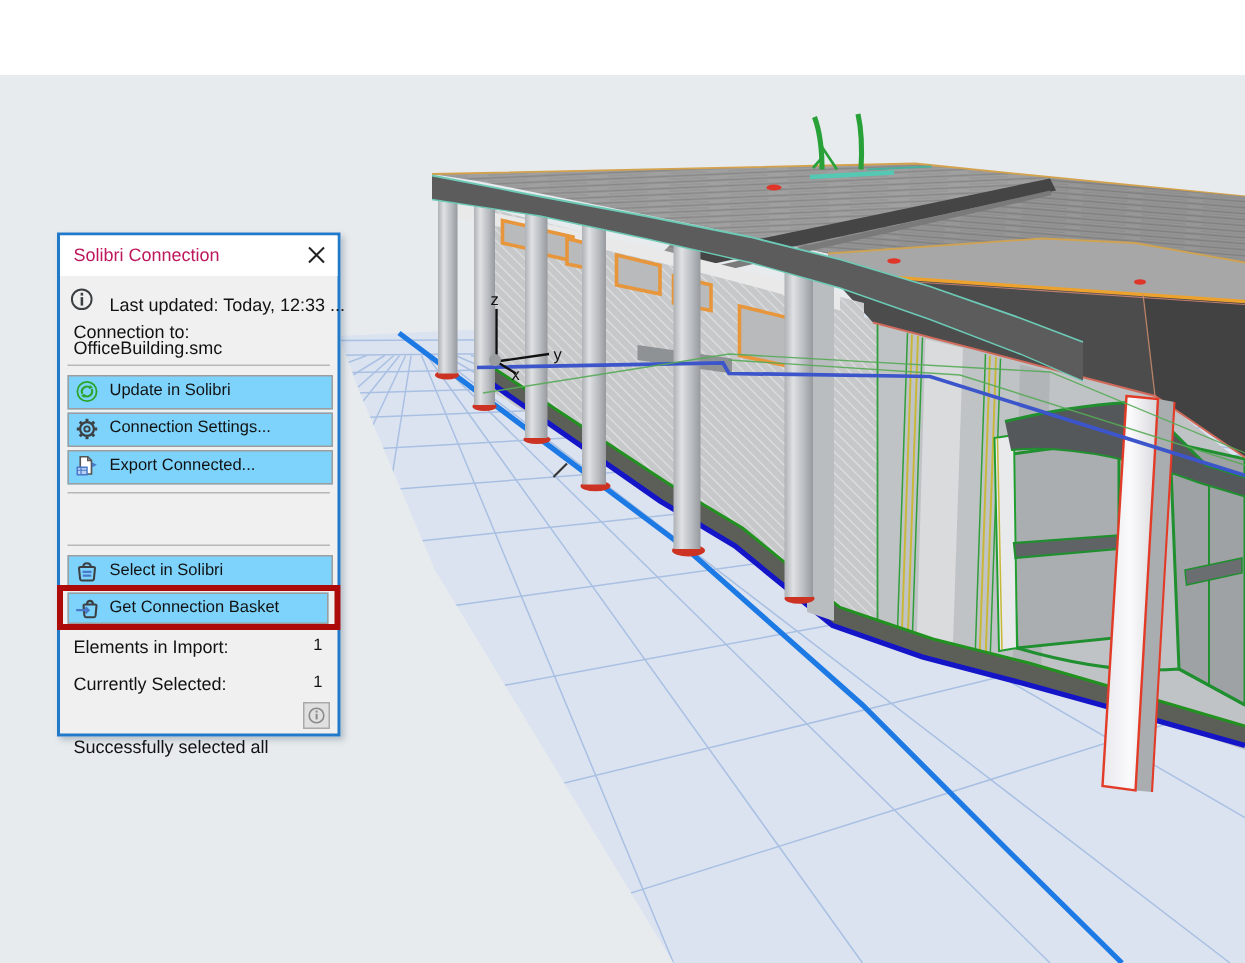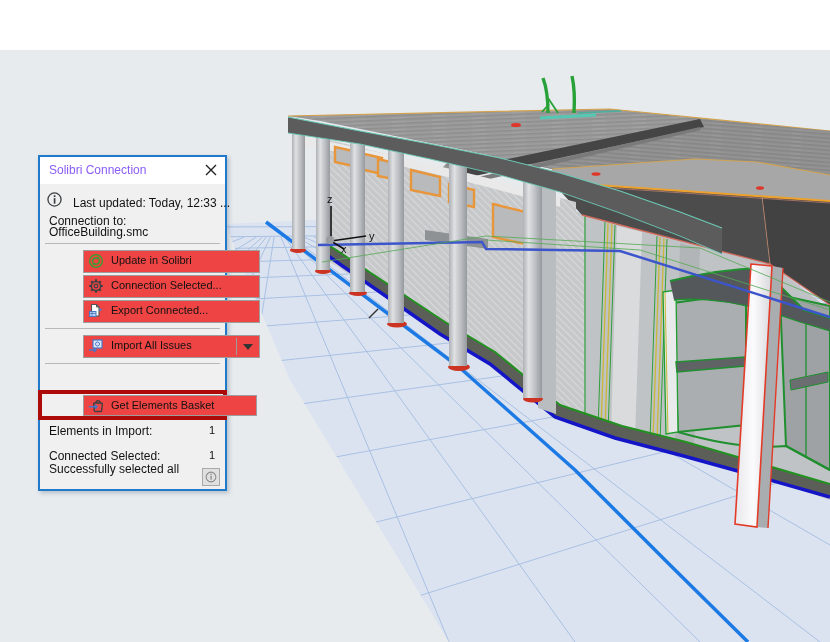--- a/index.html
+++ b/index.html
@@ -4,23 +4,23 @@
 <style>
   html,body{margin:0;padding:0;}
   body{width:830px;height:642px;position:relative;overflow:hidden;
        font-family:"Liberation Sans", sans-serif;background:#e7ebee;}
   #topbar{position:absolute;left:0;top:0;width:830px;height:50px;background:#ffffff;}
   #scene{position:absolute;left:0;top:0;}
   
   #pal{position:absolute;left:38px;top:155px;width:185px;height:332px;
        background:#f0f0f0;border:2px solid #2179c9;box-shadow:2px 2px 4px rgba(90,110,130,.35);}
   #pal .title{position:absolute;left:0;top:0;width:100%;height:27px;background:#ffffff;}
-  #pal .title span{position:absolute;left:9px;top:6px;font-size:12px;color:#8b5cf6;}
-  #pal .btn{position:absolute;left:5px;width:175px;height:21px;background:#ef4444;
-            border:1px solid #9d9d9d;font-size:11px;color:#121212;margin-left:38px;}
+  #pal .title span{position:absolute;left:9px;top:6px;font-size:12px;color:#be185d;}
+  #pal .btn{position:absolute;left:5px;width:175px;height:21px;background:#7dd3fc;
+            border:1px solid #9d9d9d;font-size:11px;color:#121212;}
   #pal .btn .lb{position:absolute;left:27px;top:3px;white-space:nowrap;}
   #pal .ic{position:absolute;left:4px;top:2px;width:16px;height:16px;}
   .lab{position:absolute;left:9px;font-size:12px;color:#121212;white-space:nowrap;}
   .val{position:absolute;right:10px;font-size:11px;color:#121212;}
   .sep{position:absolute;left:5px;width:175px;height:1px;background:#b8b8b8;}
 </style>
 </head>
 <body>
 <div id="topbar"></div>
 <svg id="scene" width="830" height="642" viewBox="0 0 830 642">
@@ -266,65 +266,62 @@
         <line x1="8" y1="1.2" x2="8" y2="3"></line>
           <line x1="8" y1="13" x2="8" y2="14.8"></line>
         <line x1="1.2" y1="8" x2="3" y2="8"></line>
           <line x1="13" y1="8" x2="14.8" y2="8"></line>
         <line x1="3.2" y1="3.2" x2="4.5" y2="4.5"></line>
           <line x1="11.5" y1="11.5" x2="12.8" y2="12.8"></line>
         <line x1="3.2" y1="12.8" x2="4.5" y2="11.5"></line>
           <line x1="11.5" y1="4.5" x2="12.8" y2="3.2"></line>
       </g>
     </svg>
-    <span class="lb">Connection Selected...</span>
+    <span class="lb">Connection Settings...</span>
   </div>
   <div class="btn" style="top:143px">
     <svg class="ic" viewBox="0 0 16 16">
       <path d="M3.5,1.5 L8.5,1.5 L11,4 L11,13 L3.5,13 Z" fill="#fff" stroke="#555" stroke-width="1.1"></path>
       <path d="M8.5,1.5 L8.5,4 L11,4" fill="none" stroke="#555" stroke-width="1"></path>
       <rect x="1.5" y="8.5" width="6.5" height="5" fill="#b8d0f2" stroke="#4a78c8" stroke-width="1"></rect>
       <line x1="1.5" y1="10.5" x2="8" y2="10.5" stroke="#4a78c8" stroke-width="0.8"></line>
       <line x1="4" y1="8.5" x2="4" y2="13.5" stroke="#4a78c8" stroke-width="0.8"></line>
       <path d="M11.2,5.2 L14.5,6.8 L11.2,8.6 Z" fill="#4a78c8"></path>
     </svg>
     <span class="lb">Export Connected...</span>
   </div>
   <div class="sep" style="top:171px"></div>
 
-  <div class="btn" style="top:178px">
-    <svg class="ic" viewBox="0 0 16 16">
-      <rect x="5" y="2" width="9" height="8" fill="#dce8f8" stroke="#4a78c8" stroke-width="1.2"></rect>
-      <circle cx="9.5" cy="6" r="2" fill="none" stroke="#4a78c8" stroke-width="1"></circle>
-      <path d="M1,12 L8,12 M6,10 L8,12 L6,14" fill="none" stroke="#4a78c8" stroke-width="1.4"></path>
-    </svg>
-    <span class="lb">Import All Issues</span>
-    <div style="position:absolute;right:22px;top:2px;width:1px;height:17px;background:#9d9d9d"></div>
-    <svg style="position:absolute;right:6px;top:8px" width="10" height="6" viewBox="0 0 10 6">
-      <path d="M0,0 L10,0 L5,6 Z" fill="#333"></path>
-    </svg>
-  </div>
   <div class="sep" style="top:206px"></div>
 
+  <div class="btn" style="top:213px">
+    <svg class="ic" viewBox="0 0 16 16">
+      <path d="M3.6,5 L12.4,5 Q13.4,5 13.3,6 L12.6,13 Q12.5,14 11.5,14 L4.5,14 Q3.5,14 3.4,13 L2.7,6 Q2.6,5 3.6,5 Z" fill="none" stroke="#3c4043" stroke-width="1.4"></path>
+      <path d="M5.5,5 C5.5,1.6 10.5,1.6 10.5,5" fill="none" stroke="#3c4043" stroke-width="1.4"></path>
+      <line x1="5" y1="8.3" x2="11" y2="8.3" stroke="#4a78c8" stroke-width="1.5"></line>
+      <line x1="5.2" y1="10.8" x2="10.8" y2="10.8" stroke="#4a78c8" stroke-width="1.5"></line>
+    </svg>
+    <span class="lb">Select in Solibri</span>
+  </div>
 
   <div style="position:absolute;left:-2px;top:233px;width:181px;height:22px;border:4px solid #ad0a0a;background:#f0f0f0"></div>
   <div class="btn" style="top:238px;left:5px;width:172px;height:19px">
     <svg class="ic" viewBox="0 0 16 16">
       <path d="M6.6,5 L13.4,5 Q14.4,5 14.3,6 L13.7,12.5 Q13.6,13.5 12.6,13.5 L7.4,13.5 Q6.4,13.5 6.3,12.5 L5.7,6 Q5.6,5 6.6,5 Z" fill="none" stroke="#3c4043" stroke-width="1.4"></path>
       <path d="M8,5 C8,1.8 12,1.8 12,5" fill="none" stroke="#3c4043" stroke-width="1.4"></path>
       <path d="M0.8,8.8 L9,8.8 M7,6.8 L9,8.8 L7,10.8" fill="none" stroke="#4a78c8" stroke-width="1.5"></path>
     </svg>
-    <span class="lb">Get Elements Basket</span>
+    <span class="lb">Get Connection Basket</span>
   </div>
 
   <div class="lab" style="top:267px">Elements in Import:</div>
   <div class="val" style="top:267px">1</div>
-  <div class="lab" style="top:292px">Connected Selected:</div>
+  <div class="lab" style="top:292px">Currently Selected:</div>
   <div class="val" style="top:292px">1</div>
-  <div class="lab" style="top:305px">Successfully selected all</div>
+  <div class="lab" style="top:334px">Successfully selected all</div>
   <div style="position:absolute;right:5px;top:311px;width:16px;height:16px;background:#e0e0e0;border:1px solid #aaa">
     <svg style="position:absolute;left:2px;top:2px" width="12" height="12" viewBox="0 0 16 16">
       <circle cx="8" cy="8" r="6.5" fill="none" stroke="#8a8a8a" stroke-width="1.4"></circle>
       <rect x="7.2" y="6.5" width="1.8" height="5" fill="#8a8a8a"></rect>
       <rect x="7.2" y="3.6" width="1.8" height="1.8" fill="#8a8a8a"></rect>
     </svg>
   </div>
 </div>
 
 </body></html>

